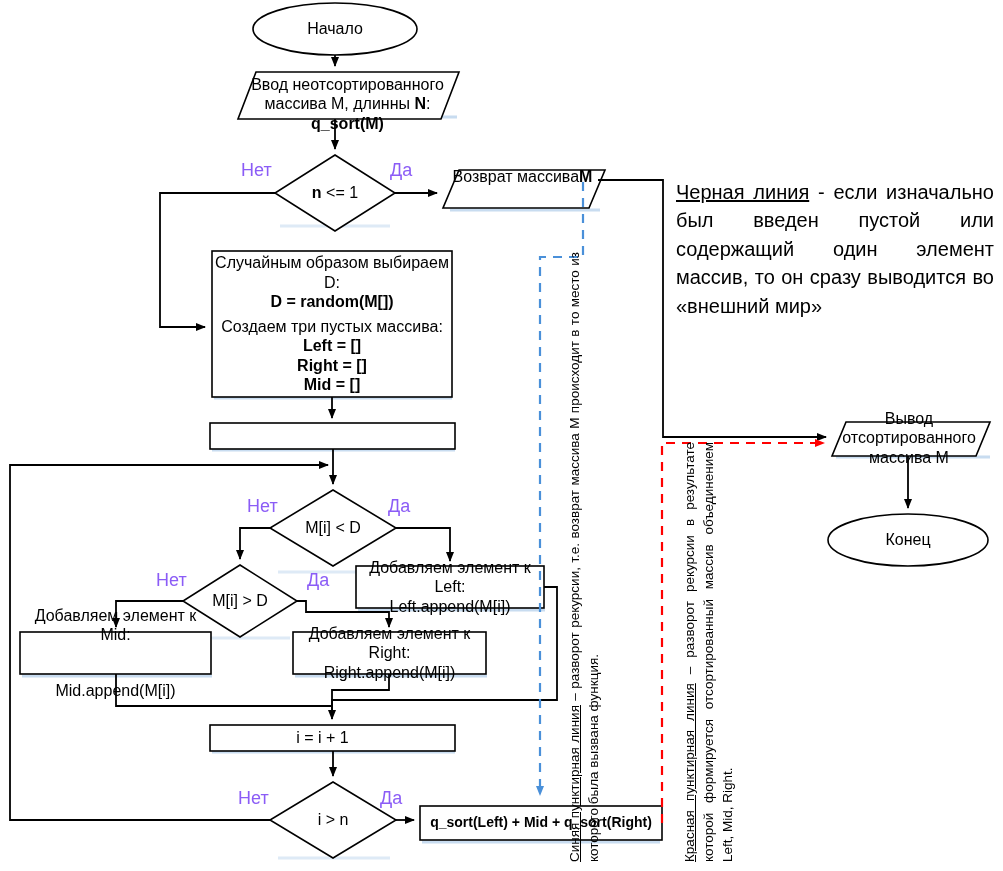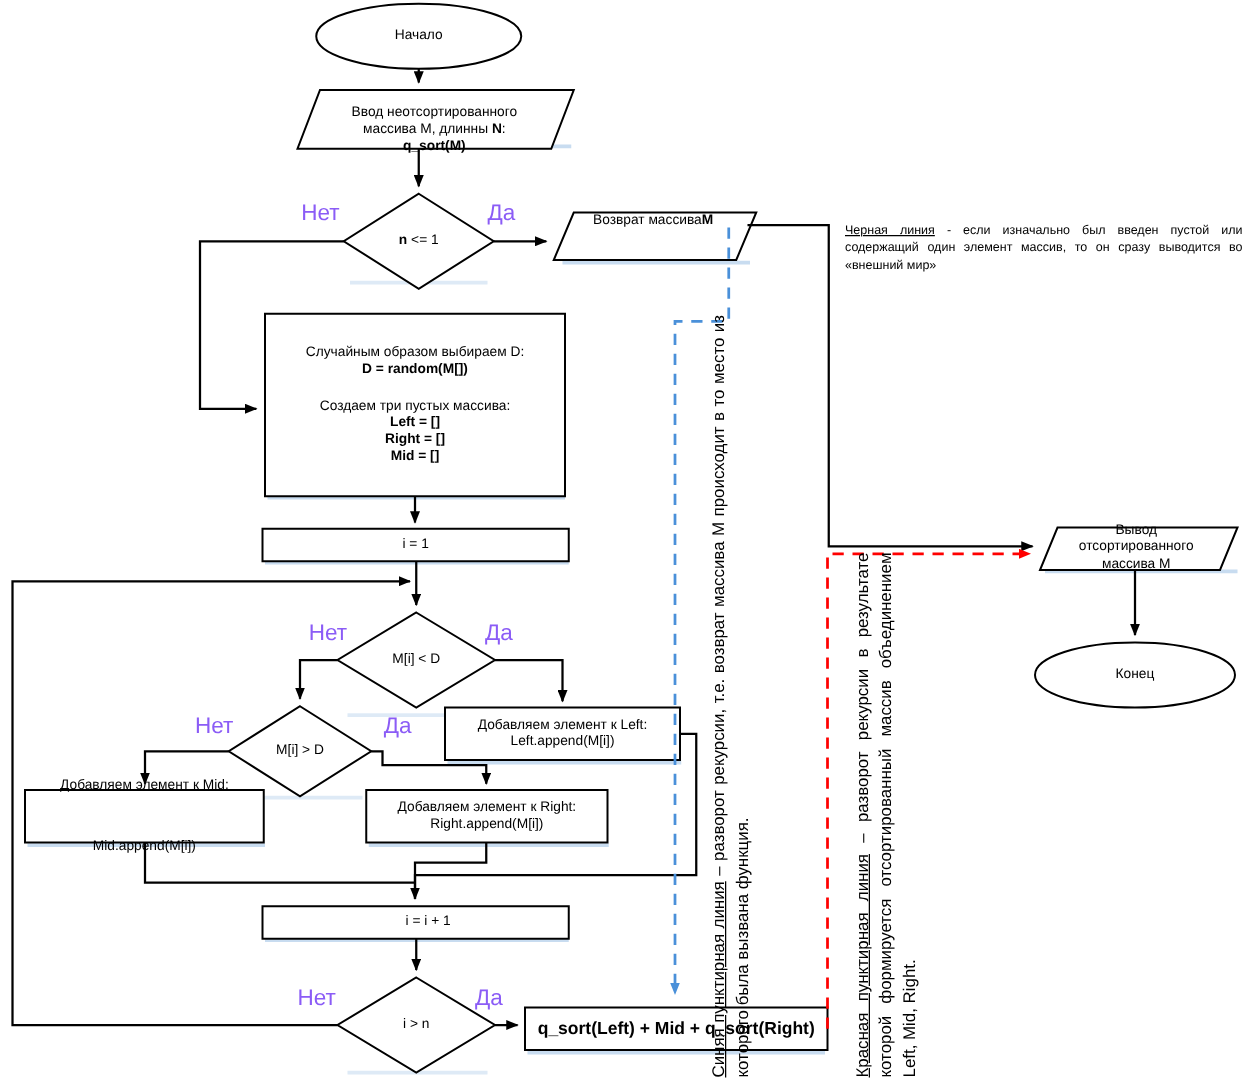--- a/index.html
+++ b/index.html
@@ -21,35 +21,35 @@
     top: 0;
     width: 1003px;
     height: 871px;
   }
   .node-text {
     position: absolute;
     display: flex;
     align-items: center;
     justify-content: center;
     text-align: center;
-    font-size: 11px;
+    font-size: 16px;
     color: #000000;
     line-height: 1.22;
     pointer-events: none;
     white-space: pre-line;
   }
   .label-small {
     position: absolute;
     font-size: 18px;
     color: #8b5cf6;
     white-space: nowrap;
   }
   .annot {
     position: absolute;
-    font-size: 10px;
+    font-size: 20px;
     color: #000000;
     line-height: 1.42;
     text-align: justify;
   }
   .annot u { text-decoration: underline; }
   .vert-annot {
     position: absolute;
     font-size: 13.5px;
     color: #000000;
     line-height: 1.42;
@@ -190,42 +190,41 @@
   <div class="node-text" style="left:214px;top:253px;width:236px;height:142px;flex-direction:column;">
     <span>Случайным образом выбираем D:</span>
     <span class="bold">D = random(M[])</span>
     <span style="height:16px;"></span>
     <span>Создаем три пустых массива:</span>
     <span class="bold">Left = []</span>
     <span class="bold">Right = []</span>
     <span class="bold">Mid = []</span>
   </div>
 
-  <div class="node-text" style="left:210px;top:423px;width:245px;height:26px;">i = 1</div>
 
   <div class="node-text" style="left:283px;top:515px;width:100px;height:26px;">M[i] &lt; D</div>
 
   <div class="node-text" style="left:190px;top:588px;width:100px;height:26px;">M[i] &gt; D</div>
 
   <div class="node-text" style="left:356px;top:566px;width:188px;height:42px;flex-direction:column;">
     <span>Добавляем элемент к Left:</span>
     <span>Left.append(M[i])</span>
   </div>
 
   <div class="node-text" style="left:293px;top:632px;width:193px;height:42px;flex-direction:column;">
     <span>Добавляем элемент к Right:</span>
     <span>Right.append(M[i])</span>
   </div>
 
   <div class="node-text" style="left:20px;top:632px;width:191px;height:42px;flex-direction:column;gap:36px;">
     <span>Добавляем элемент к Mid:</span>
     <span>Mid.append(M[i])</span>
   </div>
 
-  <div class="node-text" style="left:220px;top:725px;width:245px;height:26px;">i = i + 1</div>
+  <div class="node-text" style="left:200px;top:725px;width:245px;height:26px;">i = i + 1</div>
 
   <div class="node-text" style="left:283px;top:807px;width:100px;height:26px;">i &gt; n</div>
 
   <div class="node-text bold" style="left:420px;top:806px;width:242px;height:34px;font-size:14px;">q_sort(Left) + Mid + q_sort(Right)</div>
 
   <div class="node-text" style="left:834px;top:398px;width:150px;height:80px;flex-direction:column;">
     <span>Вывод</span>
     <span>отсортированного</span>
     <span>массива M</span>
   </div>

